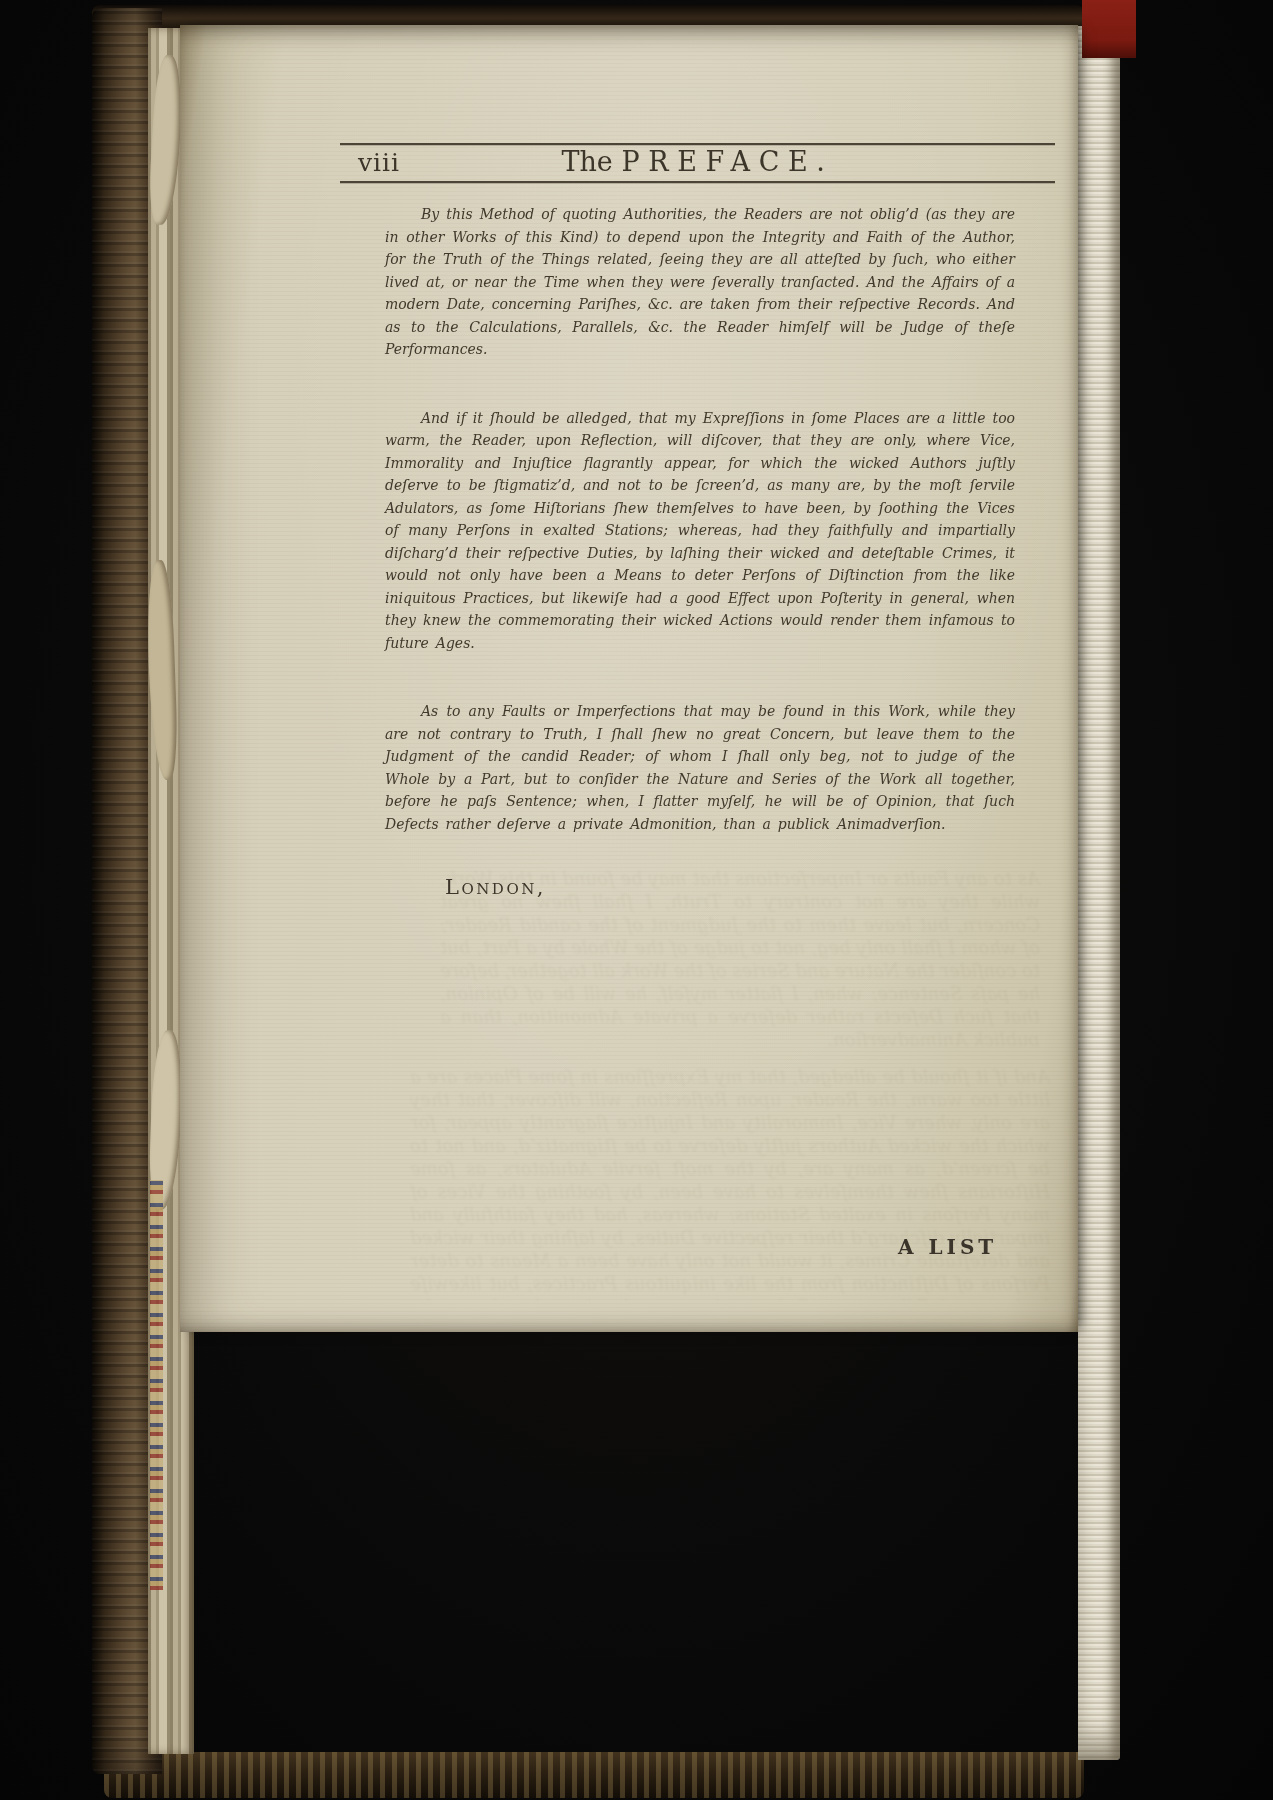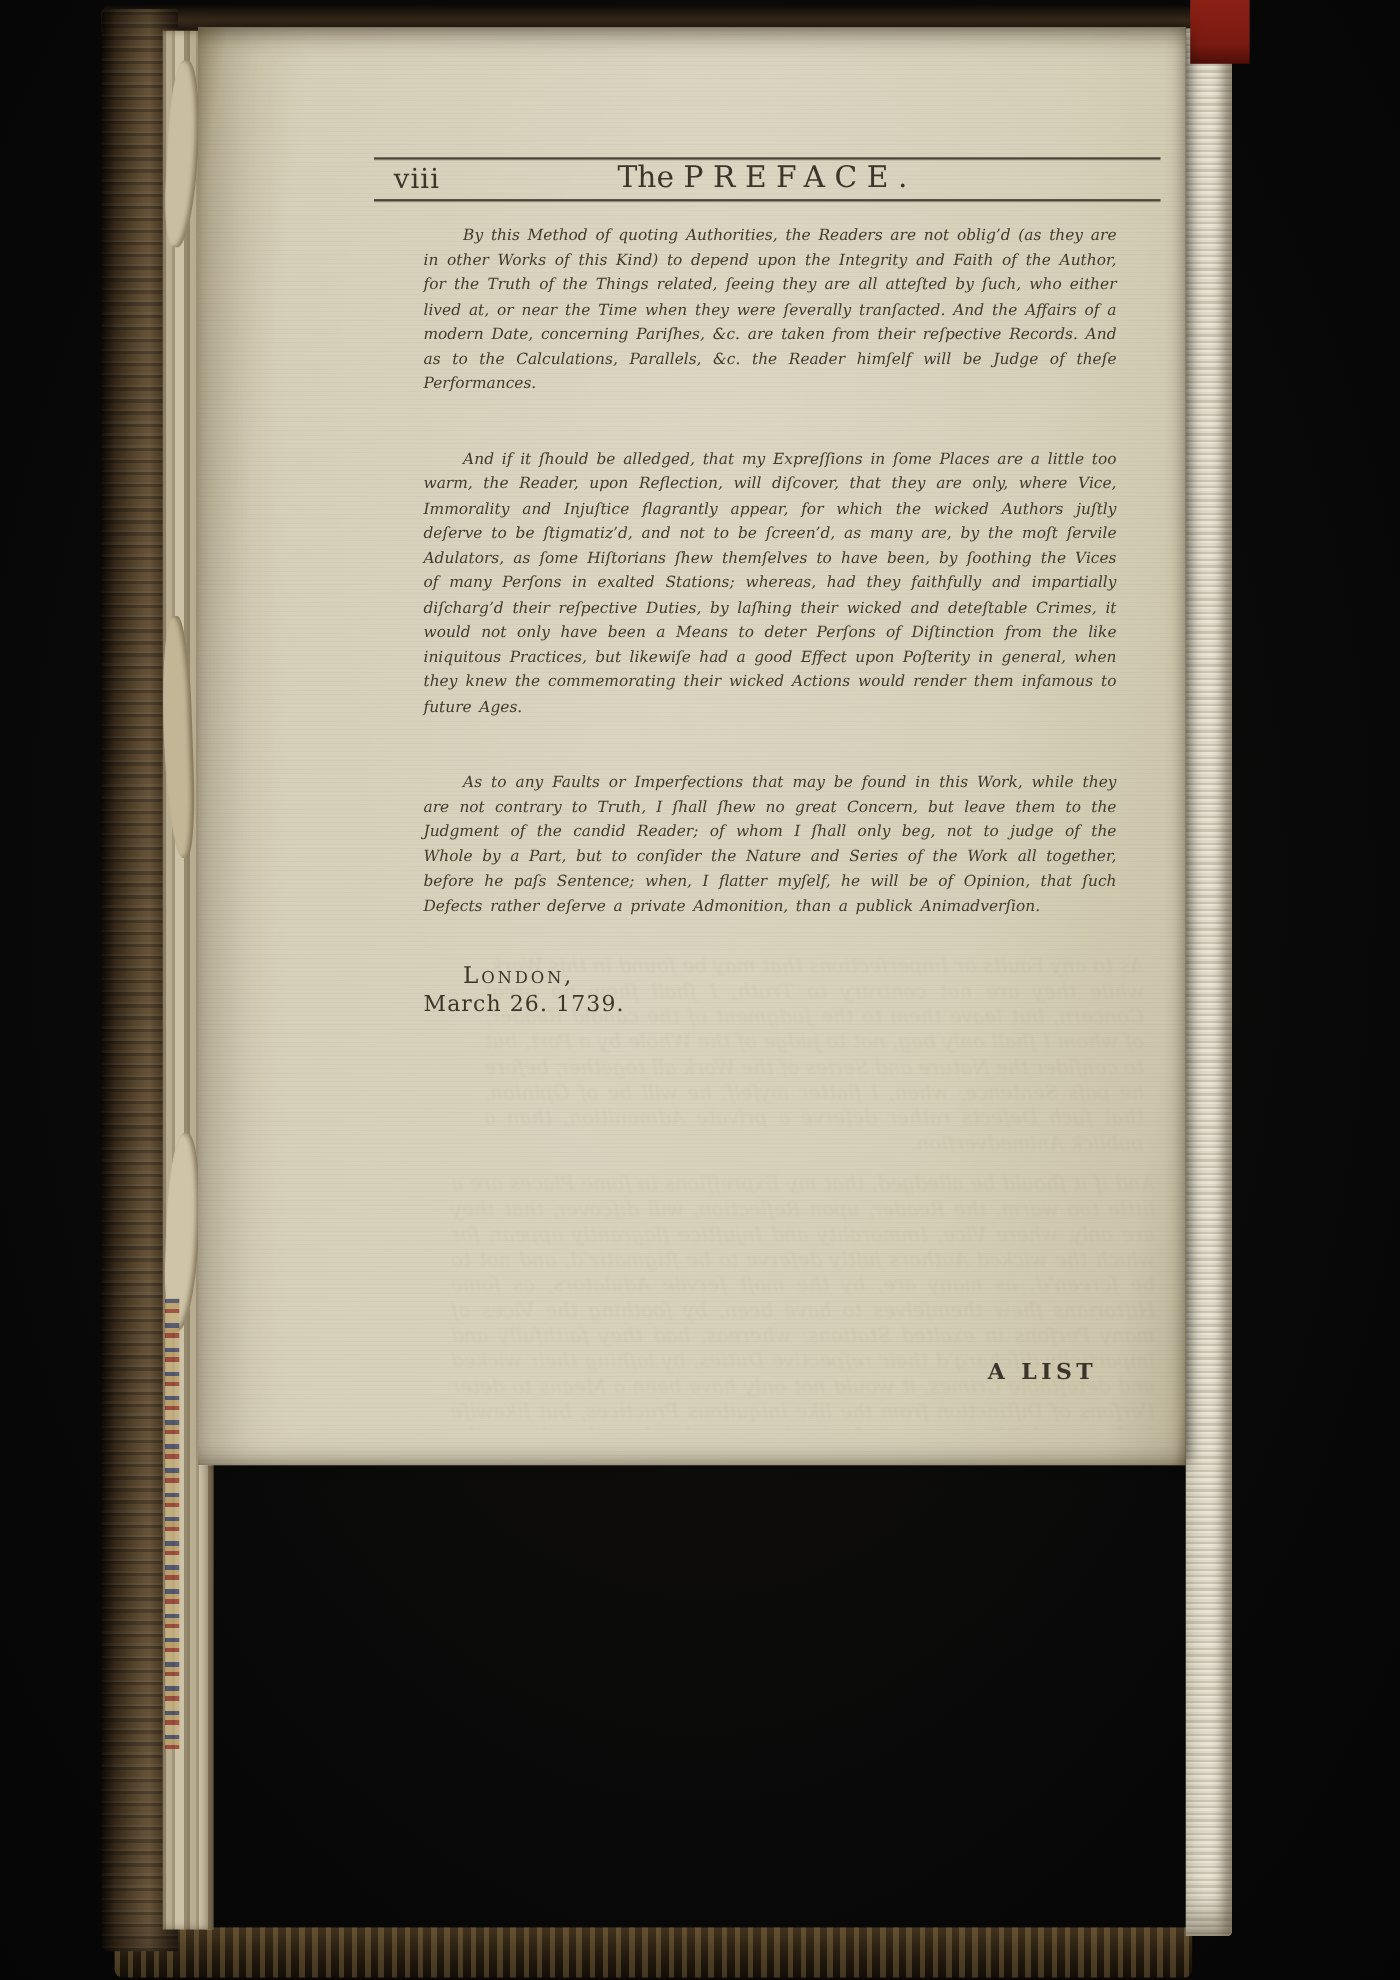--- a/index.html
+++ b/index.html
@@ -77,21 +77,21 @@
   .folio{position:absolute;left:18px;top:5px;font-size:25px;letter-spacing:1px;color:#3c352a;}
   .title{display:inline-block;margin-top:4px;font-size:27px;line-height:30px;color:#3c352a;white-space:nowrap;}
   .title .main{letter-spacing:0.32em;margin-left:0;}
   .column{position:absolute;left:205px;top:178px;width:630px;}
   .para{
     margin:0 0 46px 0;
     font-style:italic;font-size:14px;line-height:22.5px;
     text-align:justify;text-indent:36px;word-spacing:2.5px;color:#40392c;
   }
   .para:last-of-type{margin-bottom:12px;}
-  .dateline{margin-top:40px;color:#3c352a;}
+  .dateline{margin-top:40px;color:#3c352a;margin-left:24px;}
   .dateline .place{padding-left:36px;font-variant:small-caps;letter-spacing:2.5px;font-size:21px;line-height:24px;}
   .dateline .date{font-size:20px;line-height:26px;letter-spacing:1px;}
   .catchword{
     position:absolute;left:718px;top:1210px;
     font-size:20px;font-weight:bold;letter-spacing:4px;color:#3a342a;
   }
   .ghost{
     position:absolute;font-style:italic;font-size:18px;line-height:23px;
     color:#57492f;opacity:0.055;filter:blur(1.2px);
     transform:scaleX(-1);text-align:justify;overflow:hidden;pointer-events:none;
@@ -126,21 +126,20 @@
       </div>
       <div class="rule bottom"></div>
     </div>
 
     <div class="column">
       <p class="para">By this Method of quoting Authorities, the Readers are not oblig’d (as they are in other Works of this Kind) to depend upon the Integrity and Faith of the Author, for the Truth of the Things related, ſeeing they are all atteſted by ſuch, who either lived at, or near the Time when they were ſeverally tranſacted. And the Affairs of a modern Date, concerning Pariſhes, &amp;c. are taken from their reſpective Records. And as to the Calculations, Parallels, &amp;c. the Reader himſelf will be Judge of theſe Performances.</p>
       <p class="para">And if it ſhould be alledged, that my Expreſſions in ſome Places are a little too warm, the Reader, upon Reflection, will diſcover, that they are only, where Vice, Immorality and Injuſtice flagrantly appear, for which the wicked Authors juſtly deſerve to be ſtigmatiz’d, and not to be ſcreen’d, as many are, by the moſt ſervile Adulators, as ſome Hiſtorians ſhew themſelves to have been, by ſoothing the Vices of many Perſons in exalted Stations; whereas, had they faithfully and impartially diſcharg’d their reſpective Duties, by laſhing their wicked and deteſtable Crimes, it would not only have been a Means to deter Perſons of Diſtinction from the like iniquitous Practices, but likewiſe had a good Effect upon Poſterity in general, when they knew the commemorating their wicked Actions would render them infamous to future Ages.</p>
       <p class="para">As to any Faults or Imperfections that may be found in this Work, while they are not contrary to Truth, I ſhall ſhew no great Concern, but leave them to the Judgment of the candid Reader; of whom I ſhall only beg, not to judge of the Whole by a Part, but to conſider the Nature and Series of the Work all together, before he paſs Sentence; when, I flatter myſelf, he will be of Opinion, that ſuch Defects rather deſerve a private Admonition, than a publick Animadverſion.</p>
       <div class="dateline">
         <div class="place">London,</div>
-        <div class="date">March 26. 1739.</div>
       </div>
     </div>
 
     <div class="ghost g1">As to any Faults or Imperfections that may be found in this Work, while they are not contrary to Truth, I ſhall ſhew no great Concern, but leave them to the Judgment of the candid Reader; of whom I ſhall only beg, not to judge of the Whole by a Part, but to conſider the Nature and Series of the Work all together, before he paſs Sentence; when, I flatter myſelf, he will be of Opinion, that ſuch Defects rather deſerve a private Admonition, than a publick Animadverſion.</div>
     <div class="ghost g2">And if it ſhould be alledged, that my Expreſſions in ſome Places are a little too warm, the Reader, upon Reflection, will diſcover, that they are only, where Vice, Immorality and Injuſtice flagrantly appear, for which the wicked Authors juſtly deſerve to be ſtigmatiz’d, and not to be ſcreen’d, as many are, by the moſt ſervile Adulators, as ſome Hiſtorians ſhew themſelves to have been, by ſoothing the Vices of many Perſons in exalted Stations; whereas, had they faithfully and impartially diſcharg’d their reſpective Duties, by laſhing their wicked and deteſtable Crimes, it would not only have been a Means to deter Perſons of Diſtinction from the like iniquitous Practices, but likewiſe had a good Effect upon Poſterity in general, when they knew the commemorating their wicked Actions would render them infamous to future Ages.</div>
 
     <div class="catchword">A LIST</div>
 
   </div>
 </div>

